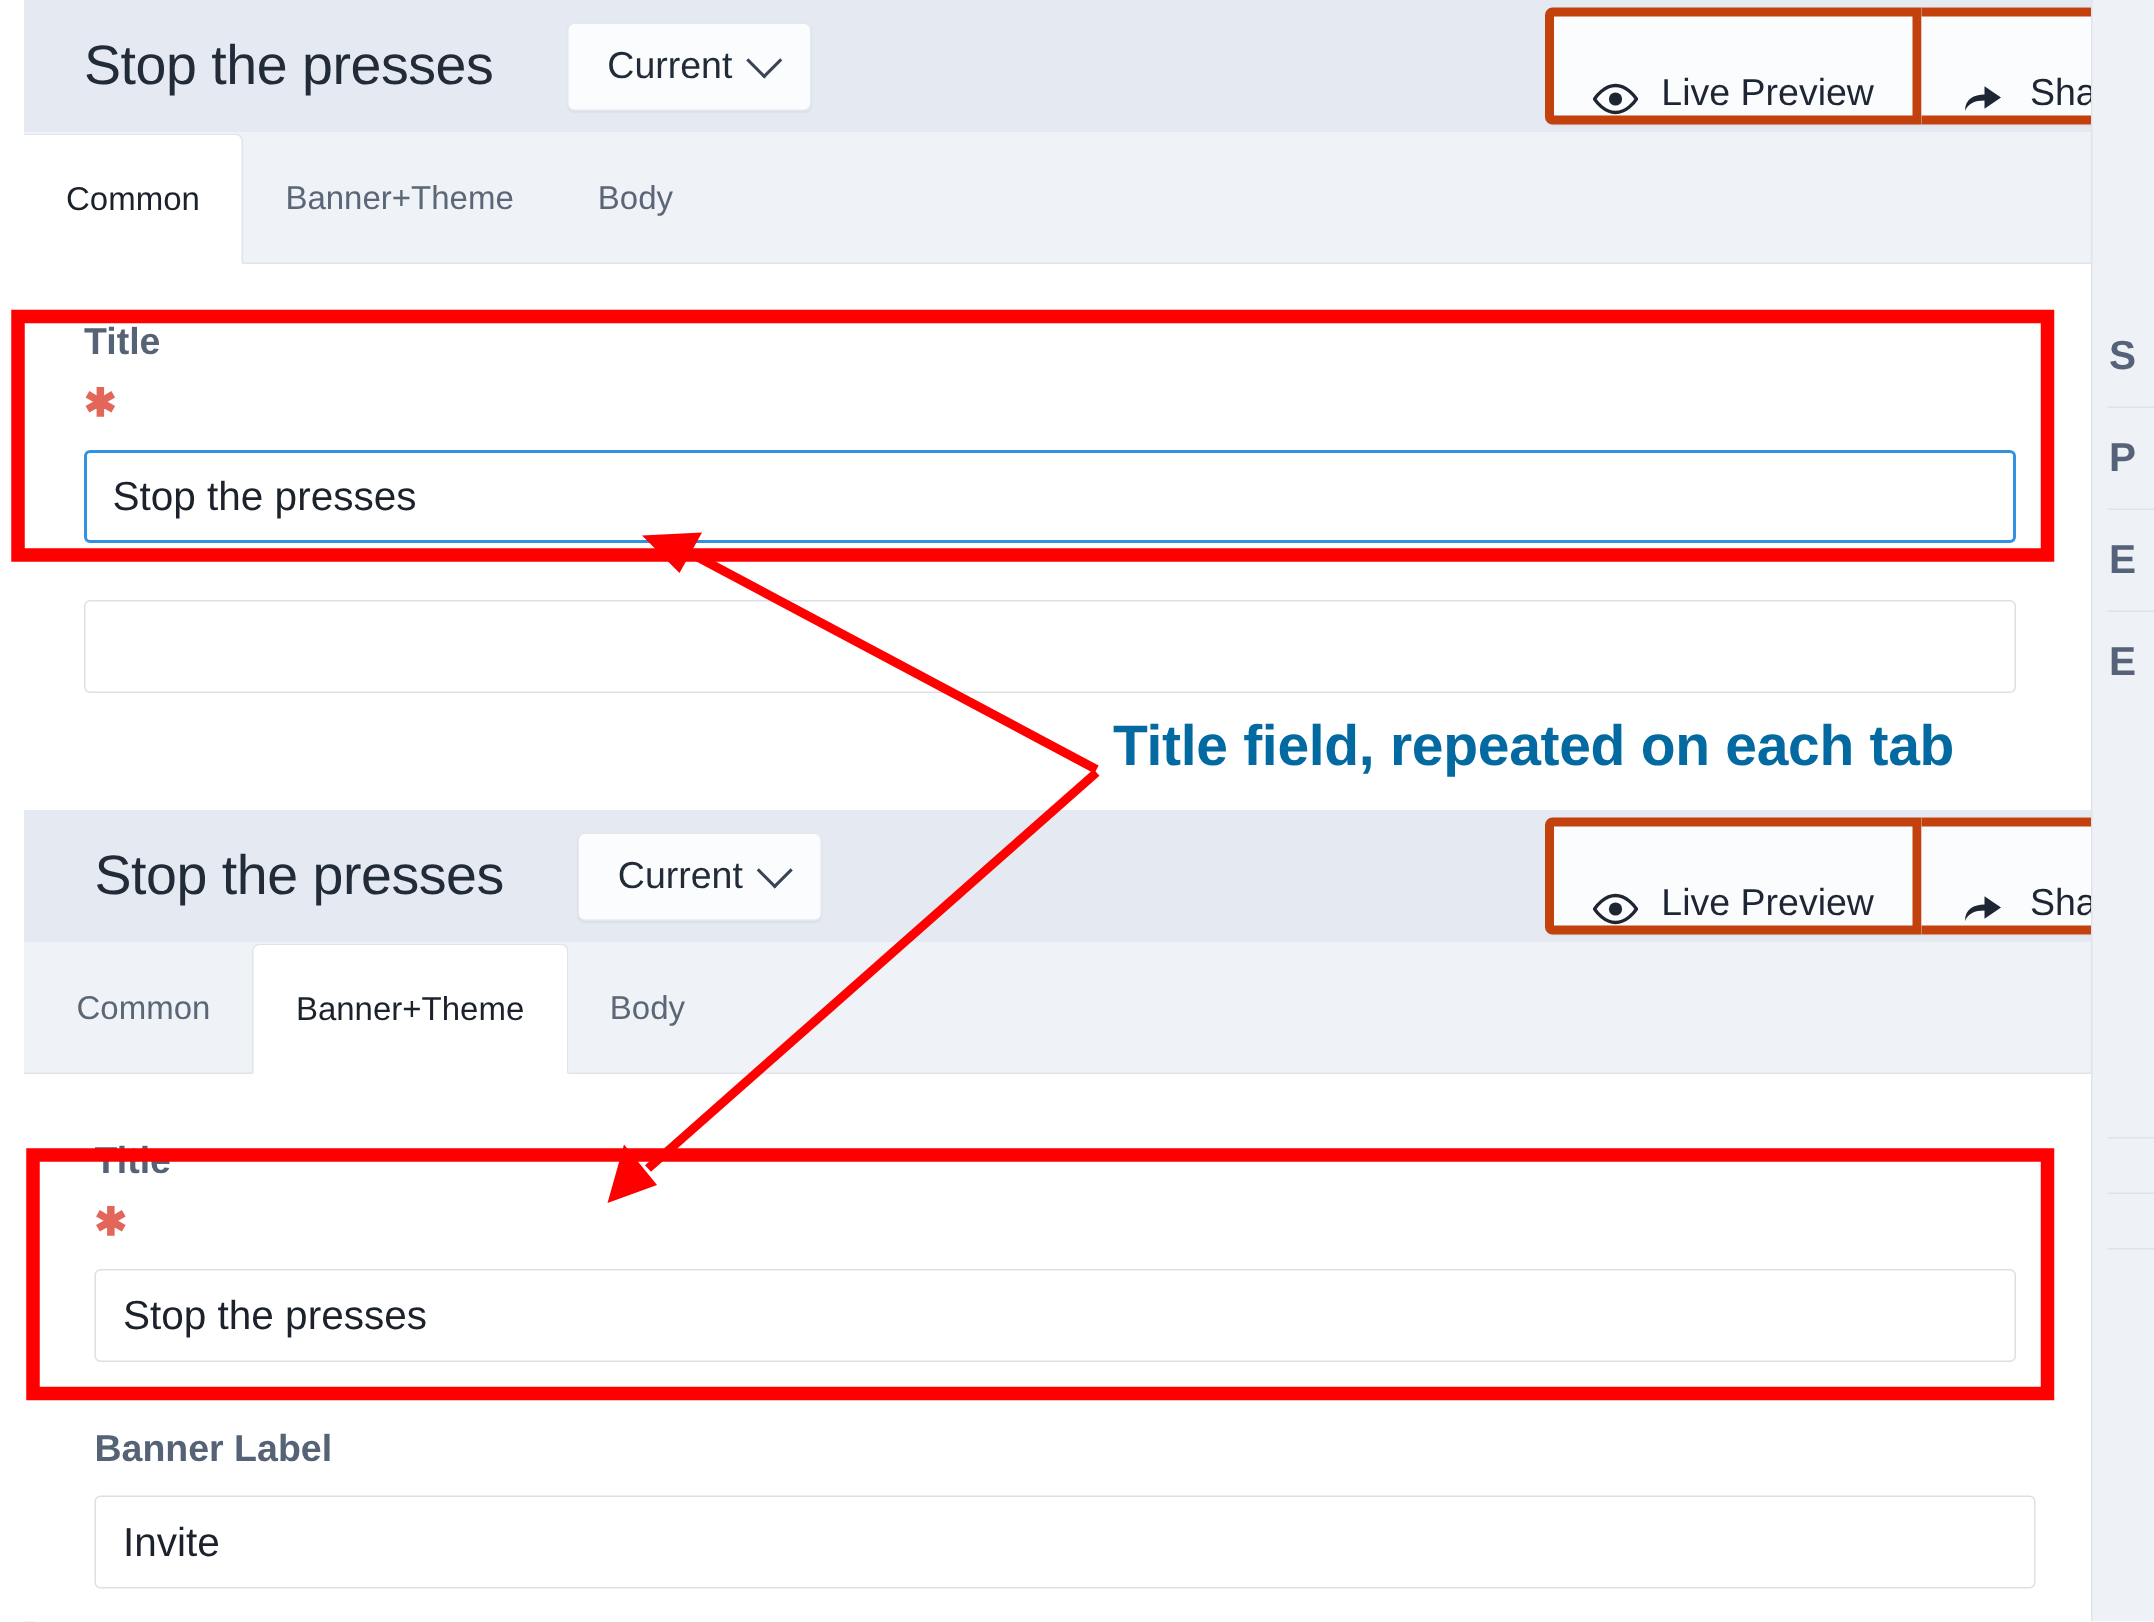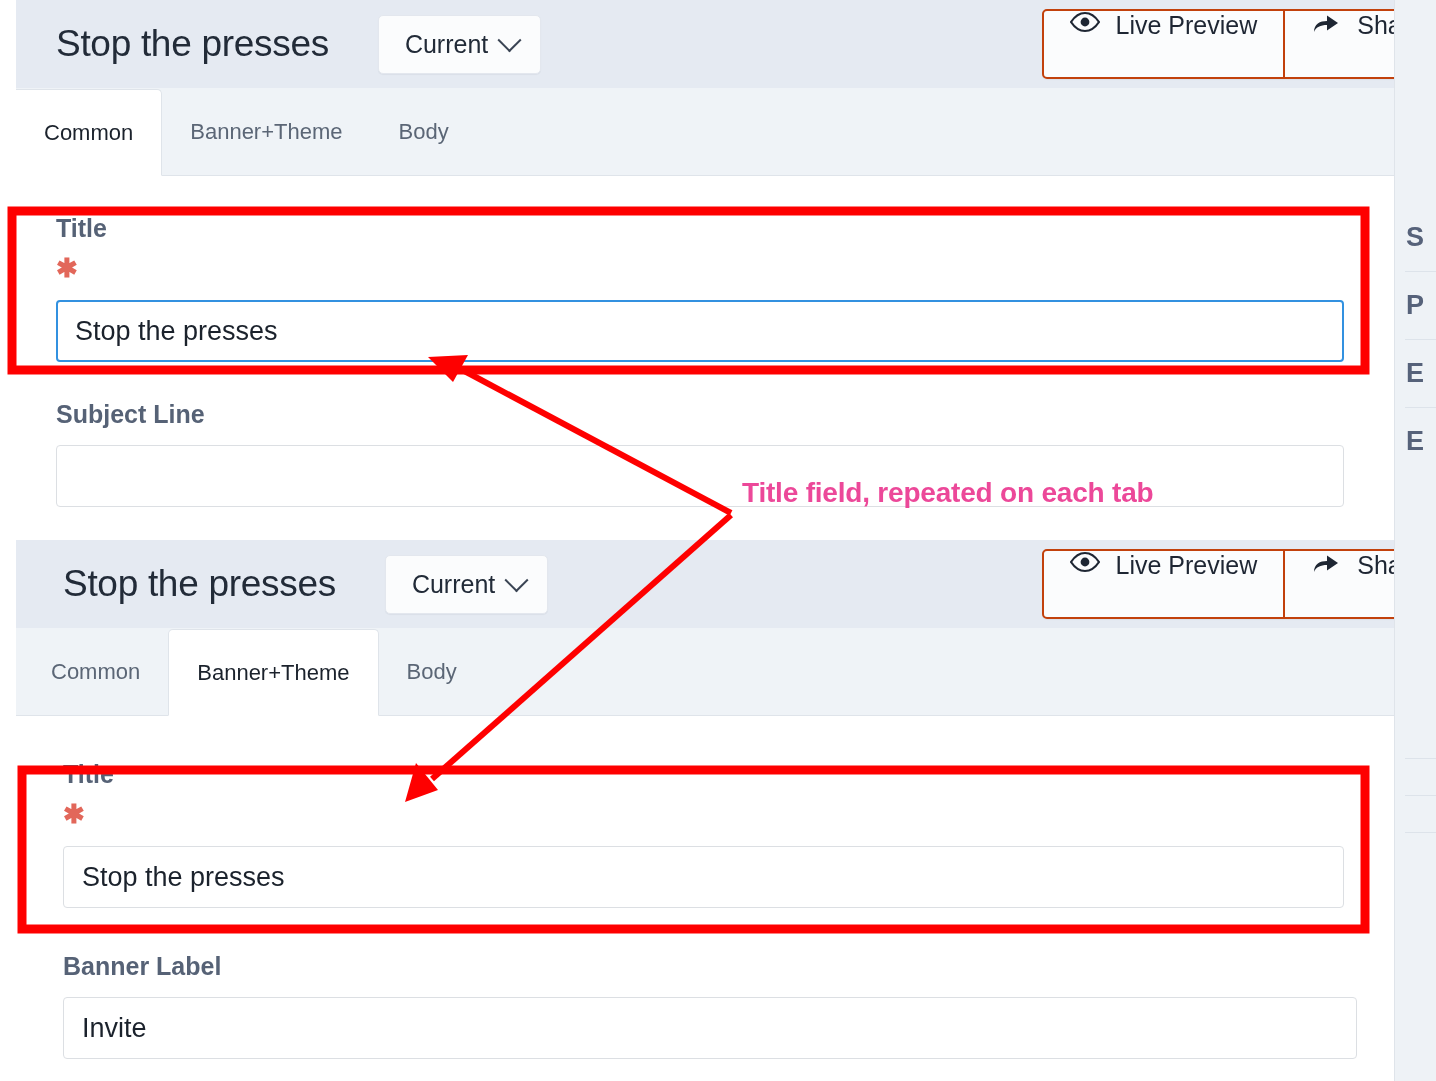--- a/index.html
+++ b/index.html
@@ -79,24 +79,24 @@
   .appbar-right {
     position: absolute;
     right: 0;
     top: 0;
     display: flex;
     height: 100%;
     align-items: center;
   }
   .tool-btn {
     display: flex;
-    align-items: flex-start;
+    align-items: flex-end;
     gap: 16px;
     background: #fbfcfd;
-    border: 2px solid #c2410c;
+    border: 6px solid #c2410c;
     padding: 0 26px;
     height: 66px;
     font-size: 25px;
     color: #1e2633;
     cursor: pointer;
     white-space: nowrap;
     box-shadow: 0 1px 1px rgba(20,30,50,0.04);
   }
   .tool-btn.first { border-radius: 5px 0 0 5px; }
   .tool-btn.last  { border-left: none; border-radius: 0; }
@@ -208,23 +208,23 @@
     left: 0; top: 0;
     width: 1436px;
     height: 1081px;
     pointer-events: none;
     z-index: 50;
   }
   .anno-text {
     position: absolute;
     left: 742px;
     top: 477px;
-    font-size: 28px;
+    font-size: 38px;
     font-weight: bold;
-    color: #ec4899;
+    color: #0369a1;
     white-space: nowrap;
     letter-spacing: -0.2px;
   }
 </style>
 </head>
 <body>
 
 <div id="root">
 
   <div class="panel" id="panel-0" style="top:0px;height:540px;">
@@ -275,23 +275,20 @@
 
         <div class="field">
           <div class="field-label">
             <span>Title</span>
             <span class="req">✱</span>
           </div>
           <input class="text-input focused" type="text" value="Stop the presses" style="">
         </div>
 
         <div class="field" style="margin-top:38px;">
-          <div class="field-label">
-            <span>Subject Line</span>
-          </div>
           <input class="text-input" type="text" value="" style="">
         </div>
       </div>
 
       <div class="side-rail" style="height:540px;padding-top:222px;">
         <div class="rail-item">S</div>
         <div class="rail-sep"></div>
         <div class="rail-item">P</div>
         <div class="rail-sep"></div>
         <div class="rail-item">E</div>

